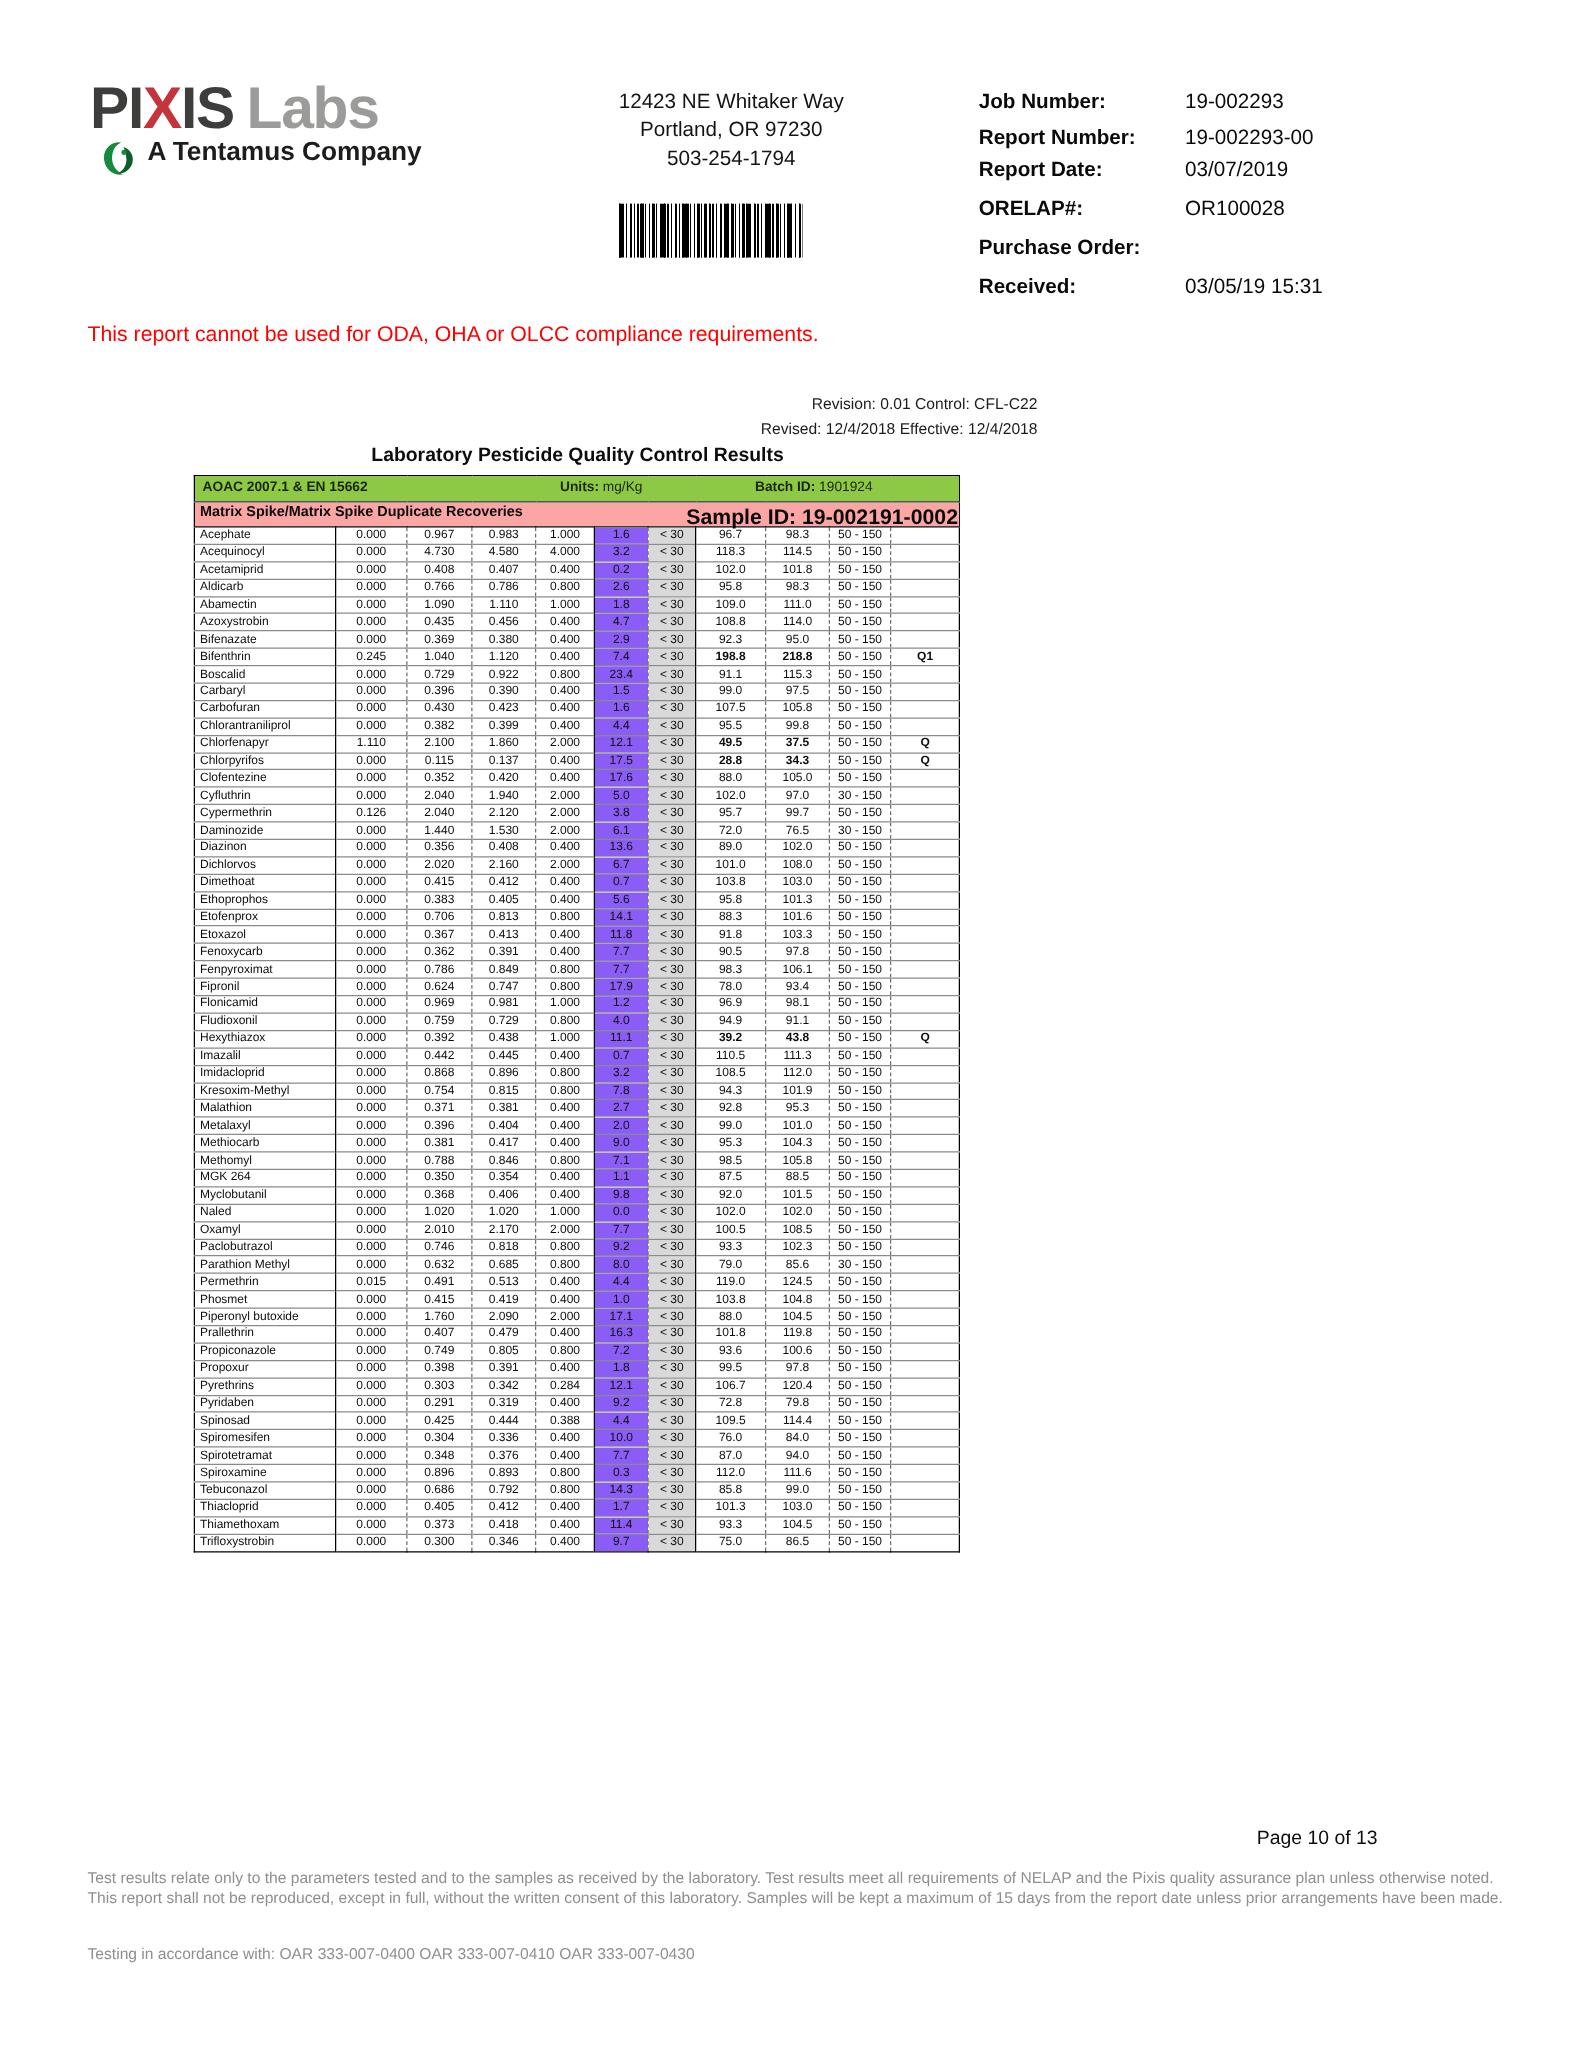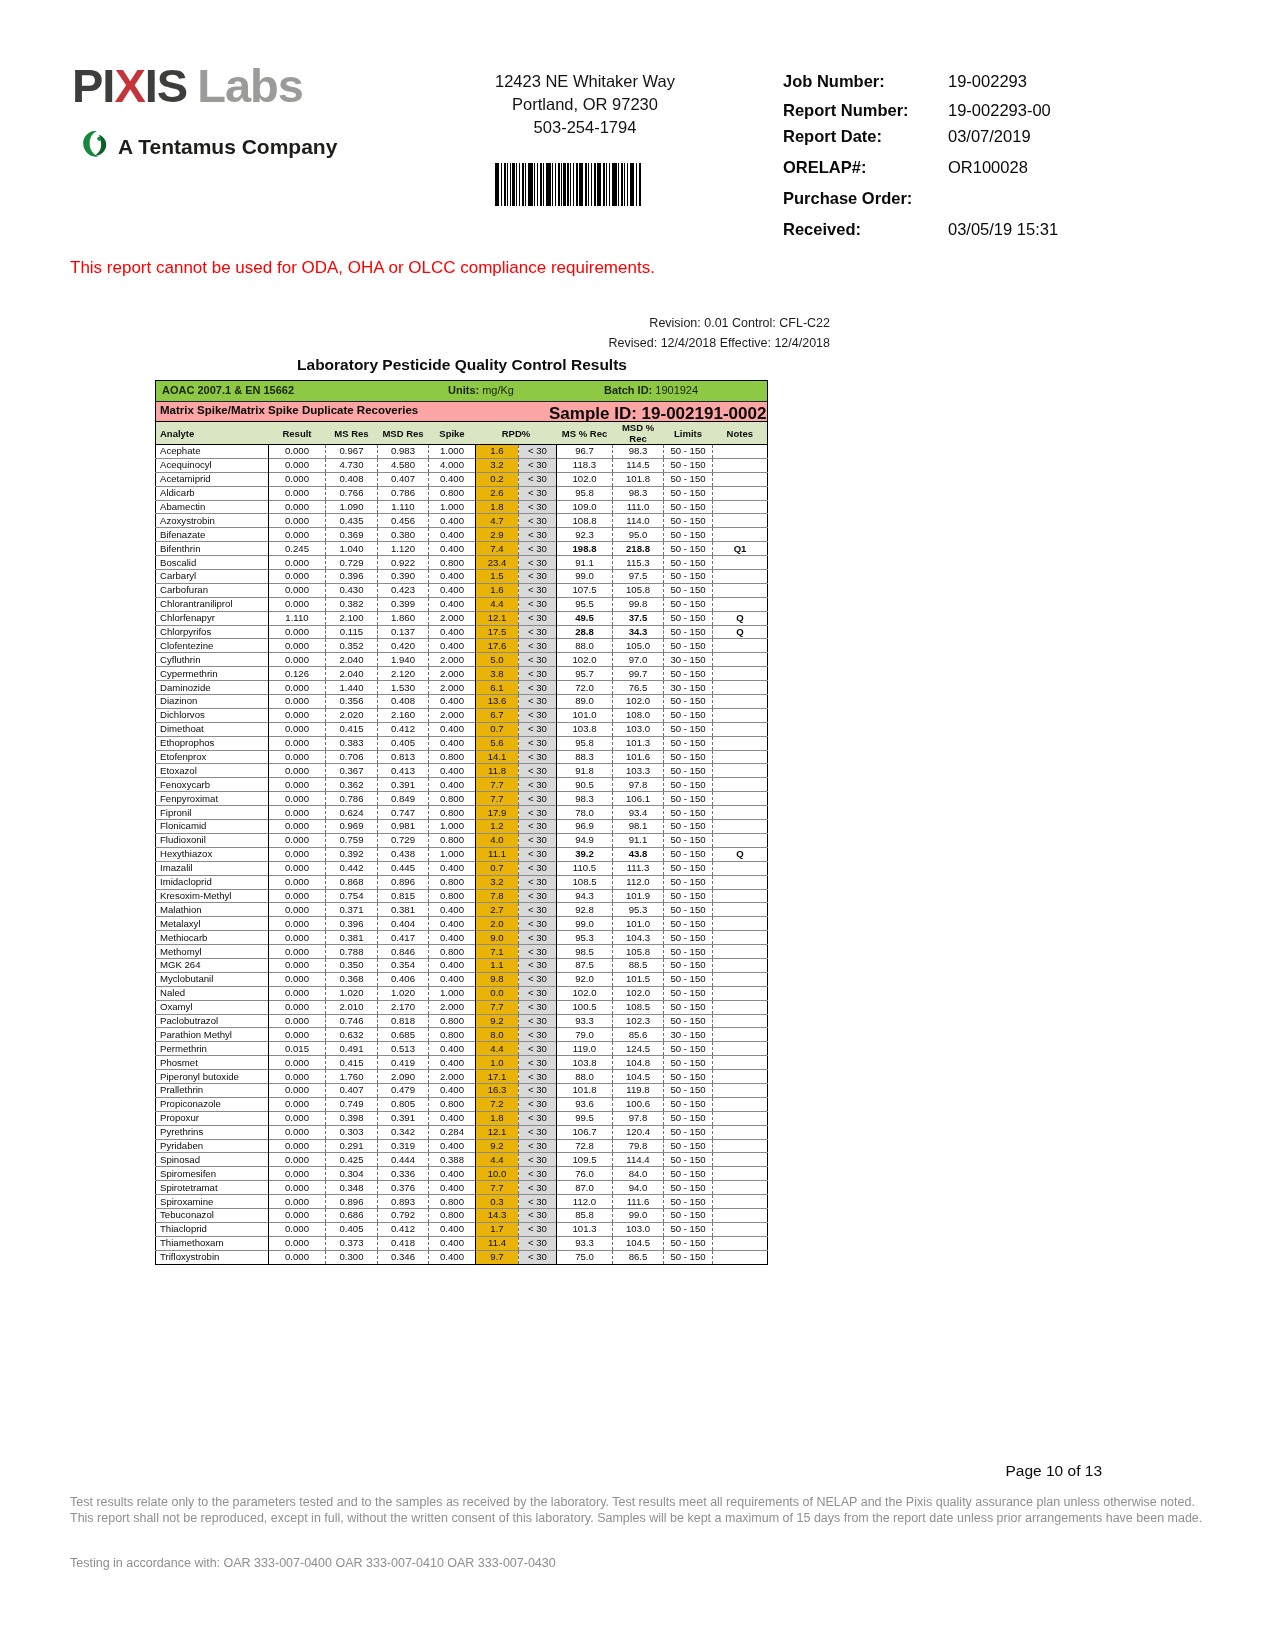--- a/index.html
+++ b/index.html
@@ -8,21 +8,21 @@
     background:#ffffff; font-family:"Liberation Sans", sans-serif; color:#111;
     overflow:hidden;
   }
 
   
   .logo { position:absolute; left:72px; top:62px; }
   .logo-line { font-weight:bold; font-size:47px; line-height:48px; letter-spacing:-1px; }
   .lp  { color:#3d3d3c; }
   .lx  { color:#c5343a; }
   .llabs { color:#9b9b9a; margin-left:10px; letter-spacing:-1px; }
-  .logo-sub { display:flex; align-items:flex-end; margin-top:17px; margin-left:8px; }
+  .logo-sub { display:flex; align-items:flex-start; margin-top:0; margin-left:8px; }
   .tico { display:inline-block; width:30px; height:32px; margin-right:8px; }
   .ttext { font-weight:bold; font-size:21px; color:#1d1d1b; }
 
   
   .address { position:absolute; left:445px; top:70px; width:280px; text-align:center;
              font-size:16.5px; line-height:23px; color:#141414; }
   .barcode { position:absolute; left:495px; top:163px; width:147px; height:43px;
              background-color:#fff;
              background-image:
                repeating-linear-gradient(90deg,#000 0 1px,rgba(0,0,0,0) 1px 3px),
@@ -69,21 +69,21 @@
 
   table.qc tbody td { height:12.9px; line-height:12px; font-size:9.6px; color:#0d0d0d;
                       padding:0 2px; text-align:center; border-top:1px solid #8a8a8a;
                       overflow:hidden; white-space:nowrap; }
   table.qc tbody tr:first-child td { border-top:none;margin-top:40px; }
   table.qc tbody td.c0  { text-align:left; padding-left:4px; }
   table.qc tbody td.c1  { border-left:1.3px solid #000; }
   table.qc tbody td.c2,
   table.qc tbody td.c3,
   table.qc tbody td.c4  { border-left:1px dashed #6f6f6f; }
-  table.qc tbody td.c5  { border-left:1.5px solid #000; background:#eab308; }
+  table.qc tbody td.c5  { border-left:1.5px solid #000; background:#8b5cf6; }
   table.qc tbody td.c6  { border-left:1px dashed #6f6f6f; background:#d9d9d9; }
   table.qc tbody td.c7  { border-left:1.5px solid #000; }
   table.qc tbody td.c8,
   table.qc tbody td.c9,
   table.qc tbody td.c10 { border-left:1px dashed #6f6f6f; }
   table.qc tbody td.flag { font-weight:bold; }
   table.qc tbody td.note { font-weight:bold; }
 
   
   .page-number { position:absolute; left:880px; top:1462px; width:222px; text-align:right;
@@ -177,32 +177,20 @@
             <span class="bg-units"><b>Units:</b><span>mg/Kg</span></span>
             <span class="bg-batch"><b>Batch ID:</b><span>1901924</span></span>
           </td>
         </tr>
         <tr>
           <td colspan="11" class="bar-white">
             <span class="bw-left">Matrix Spike/Matrix Spike Duplicate Recoveries</span>
             <span class="bw-sample"><span>Sample ID:</span> <span>19-002191-0002</span></span>
           </td>
         </tr>
-        <tr class="colhead">
-          <th class="h0">Analyte</th>
-          <th>Result</th>
-          <th>MS Res</th>
-          <th>MSD Res</th>
-          <th>Spike</th>
-          <th colspan="2">RPD%</th>
-          <th>MS % Rec</th>
-          <th>MSD % Rec</th>
-          <th>Limits</th>
-          <th>Notes</th>
-        </tr>
       </thead>
       <tbody>
           <tr>
             <td class="c0">Acephate</td>
             <td class="c1">0.000</td>
             <td class="c2">0.967</td>
             <td class="c3">0.983</td>
             <td class="c4">1.000</td>
             <td class="c5">1.6</td>
             <td class="c6">&lt; 30</td>

